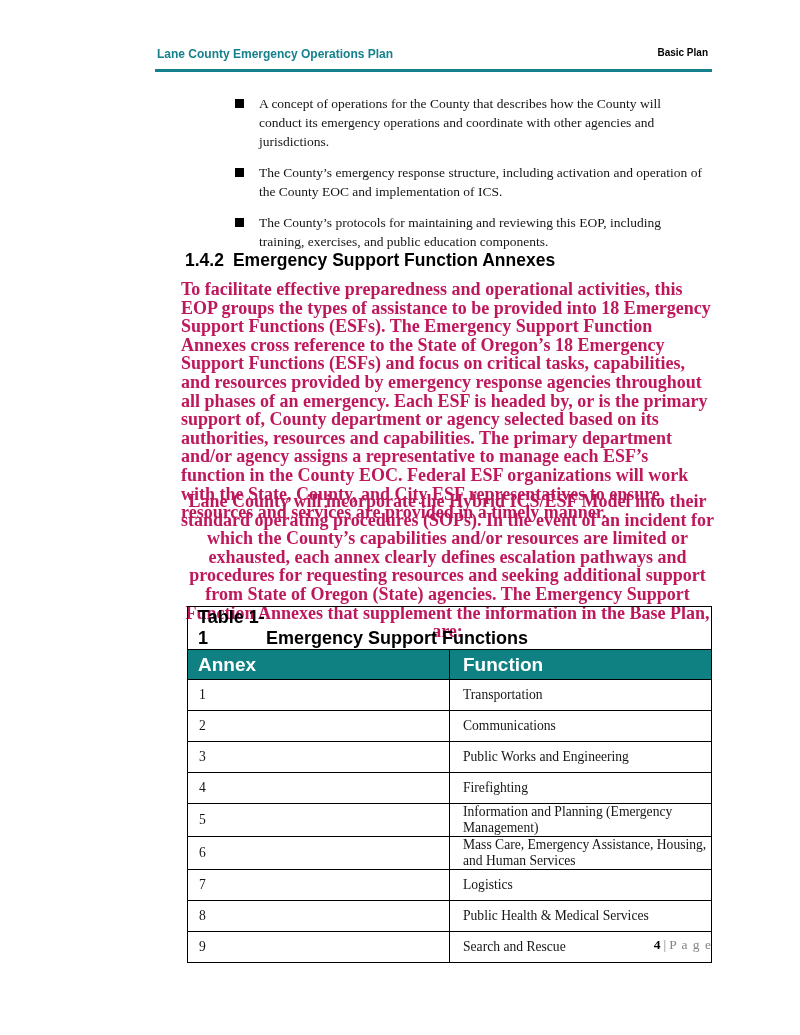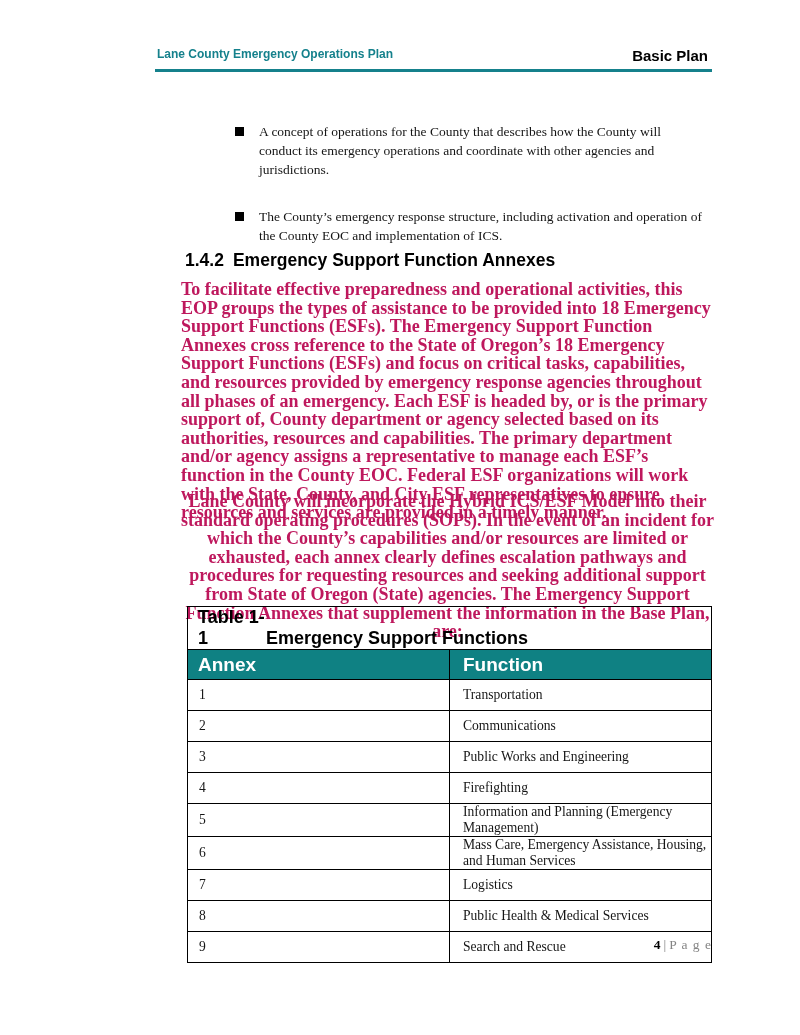--- a/index.html
+++ b/index.html
@@ -8,30 +8,30 @@
     font-family:"Liberation Serif",serif;color:#151515;
   }
   
   .hdr-title{
     position:absolute;left:157px;top:47px;
     font-family:"Liberation Sans",sans-serif;font-weight:bold;font-size:12px;
     color:var(--teal-text,#15818C);white-space:nowrap;
   }
   .hdr-right{
     position:absolute;right:92px;top:47px;
-    font-family:"Liberation Sans",sans-serif;font-weight:bold;font-size:15px;
+    font-family:"Liberation Sans",sans-serif;font-weight:bold;font-size:10px;
     color:#000;white-space:nowrap;
   }
   .hdr-rule{
     position:absolute;left:155px;top:69px;width:557px;height:3px;
     background:var(--teal-text,#15818C);
   }
   
   .bullets{position:absolute;left:235px;top:94px;width:470px;}
-  .bullet{display:flex;margin-bottom:12px;margin-top:28px;}
+  .bullet{display:flex;margin-bottom:12px;}
   .bullet-sq{
     flex:none;width:9px;height:9px;background:#000;margin-top:5px;margin-right:15px;
   }
   .bullet-text{
     font-size:13.5px;line-height:19px;color:#151515;width:452px;
   }
   
   .sec-heading{
     position:absolute;left:185px;top:250px;
     font-family:"Liberation Sans",sans-serif;font-weight:bold;font-size:17.5px;
@@ -85,20 +85,24 @@
       <div class="bullet">
         <span class="bullet-sq"></span>
         <span class="bullet-text">A concept of operations for the County that describes how the County will conduct its emergency operations and coordinate with other agencies and jurisdictions.</span>
       </div>
 
       <div class="bullet">
         <span class="bullet-sq"></span>
         <span class="bullet-text">The County’s emergency response structure, including activation and operation of the County EOC and implementation of ICS.</span>
       </div>
 
+      <div class="bullet">
+        <span class="bullet-sq"></span>
+        <span class="bullet-text">The County’s protocols for maintaining and reviewing this EOP, including training, exercises, and public education components.</span>
+      </div>
     </div>
 
   <div class="sec-heading">
     <span class="num">1.4.2</span><span>Emergency Support Function Annexes</span>
   </div>
 
   <div class="para para1">To facilitate effective preparedness and operational activities, this EOP groups the types of assistance to be provided into 18 Emergency Support Functions (ESFs). The Emergency Support Function Annexes cross reference to the State of Oregon’s 18 Emergency Support Functions (ESFs) and focus on critical tasks, capabilities, and resources provided by emergency response agencies throughout all phases of an emergency. Each ESF is headed by, or is the primary support of, County department or agency selected based on its authorities, resources and capabilities. The primary department and/or agency assigns a representative to manage each ESF’s function in the County EOC. Federal ESF organizations will work with the State, County, and City ESF representatives to ensure resources and services are provided in a timely manner.</div>
   <div class="para para2">Lane County will incorporate the Hybrid ICS/ESF Model into their standard operating procedures (SOPs). In the event of an incident for which the County’s capabilities and/or resources are limited or exhausted, each annex clearly defines escalation pathways and procedures for requesting resources and seeking additional support from State of Oregon (State) agencies. The Emergency Support Function Annexes that supplement the information in the Base Plan, are:</div>
 
   <table class="esf-table">

